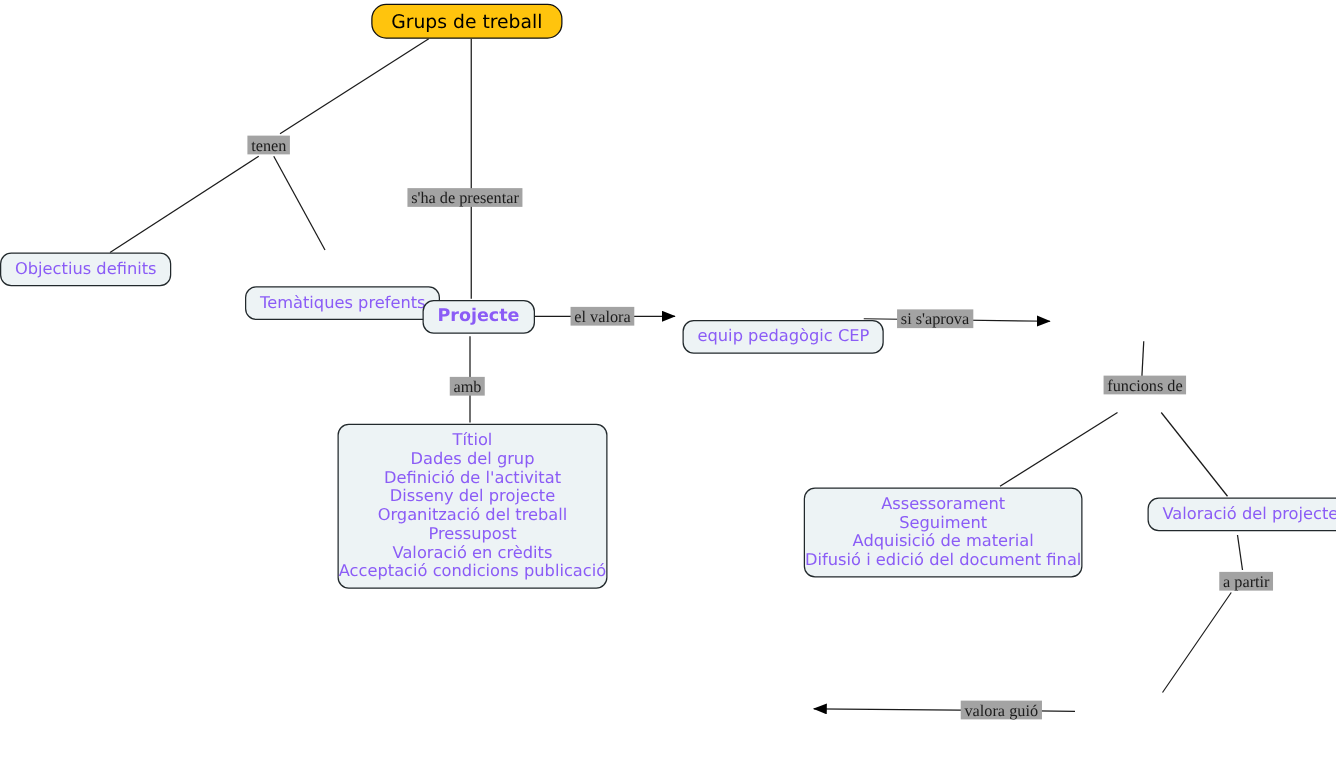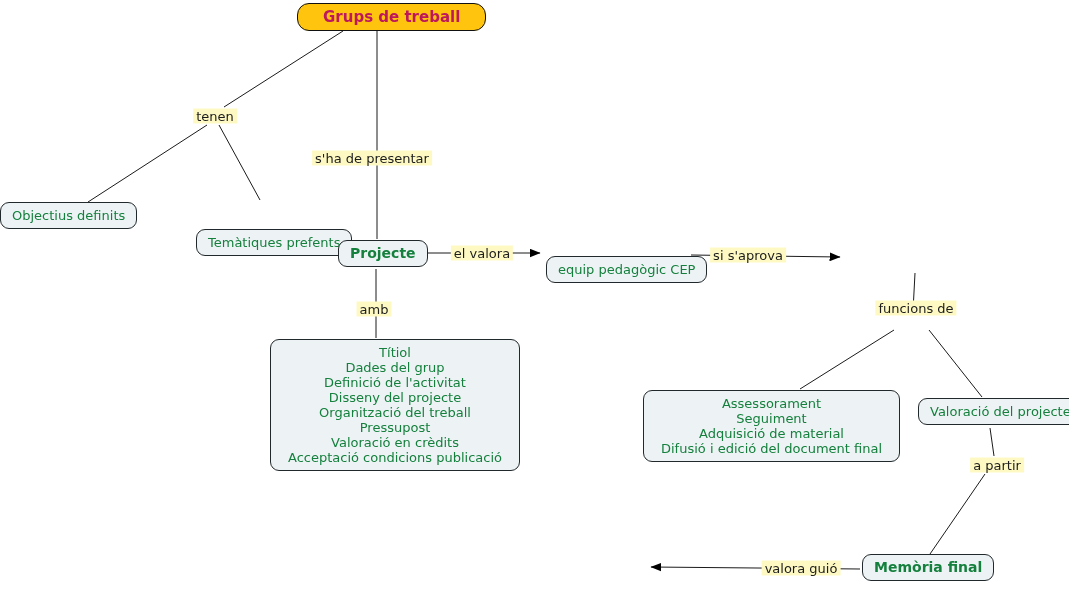--- a/index.html
+++ b/index.html
@@ -16,53 +16,54 @@
     left: 0; top: 0;
     width: 1069px; height: 606px;
   }
   svg.edges line { stroke: #1b1b1b; stroke-width: 1; }
   svg.edges .arrowhead { fill: #000000; }
   .node {
     position: absolute;
     background: #edf3f5;
     border: 1px solid #22292c;
     border-radius: 9px;
-    color: #15803d;
+    color: #8b5cf6;
     font-size: 13px;
     line-height: 17px;
     padding: 4px 11px;
     white-space: nowrap;
     text-align: center;
   }
   .node.multi {
     white-space: pre-line;
     line-height: 15px;
-    padding: 5px 17px;
+    padding: 5px 0;
     text-align: center;
   }
   .node.bold { font-weight: bold; font-size: 14px; }
   .node.title-node {
     background: #ffc40d;
     border: 1.5px solid #111111;
     border-radius: 12px;
-    font-weight: bold;
+    font-weight: normal;
     font-size: 15px;
     line-height: 18px;
-    padding: 4px 25px;
-    color: #be185d;
+    padding: 4px 15px;
+    color: #000000;
   }
   .edge-label {
     position: absolute;
     transform: translate(-50%, -50%);
-    background: #fef9c3;
+    background: #a3a3a3;
     color: #1c1c1c;
     font-size: 13px;
     line-height: 15px;
     padding: 0 3px;
     white-space: nowrap;
+    font-family: Liberation Serif, serif;
   }
 </style>
 </head>
 <body>
 
 <div class="canvas">
 
   <svg class="edges" viewBox="0 0 1069 606">
     <defs>
       <marker id="arrow" viewBox="0 0 10 8" refX="9.5" refY="4" markerWidth="11" markerHeight="9" orient="auto-start-reverse" markerUnits="userSpaceOnUse">
@@ -104,21 +105,20 @@
 Valoració en crèdits
 Acceptació condicions publicació</div>
 
   <div class="node multi" style="left:643px; top:390px;">Assessorament
 Seguiment
 Adquisició de material
 Difusió i edició del document final</div>
 
   <div class="node" style="left:918px; top:398px;">Valoració del projecte</div>
 
-  <div class="node bold" style="left:862px; top:554px;">Memòria final</div>
 
 
   <div class="edge-label" style="left:215px; top:116px;">tenen</div>
 
   <div class="edge-label" style="left:372px; top:158px;">s'ha de presentar</div>
 
   <div class="edge-label" style="left:482px; top:253px;">el valora</div>
 
   <div class="edge-label" style="left:748px; top:255px;">si s'aprova</div>
 

